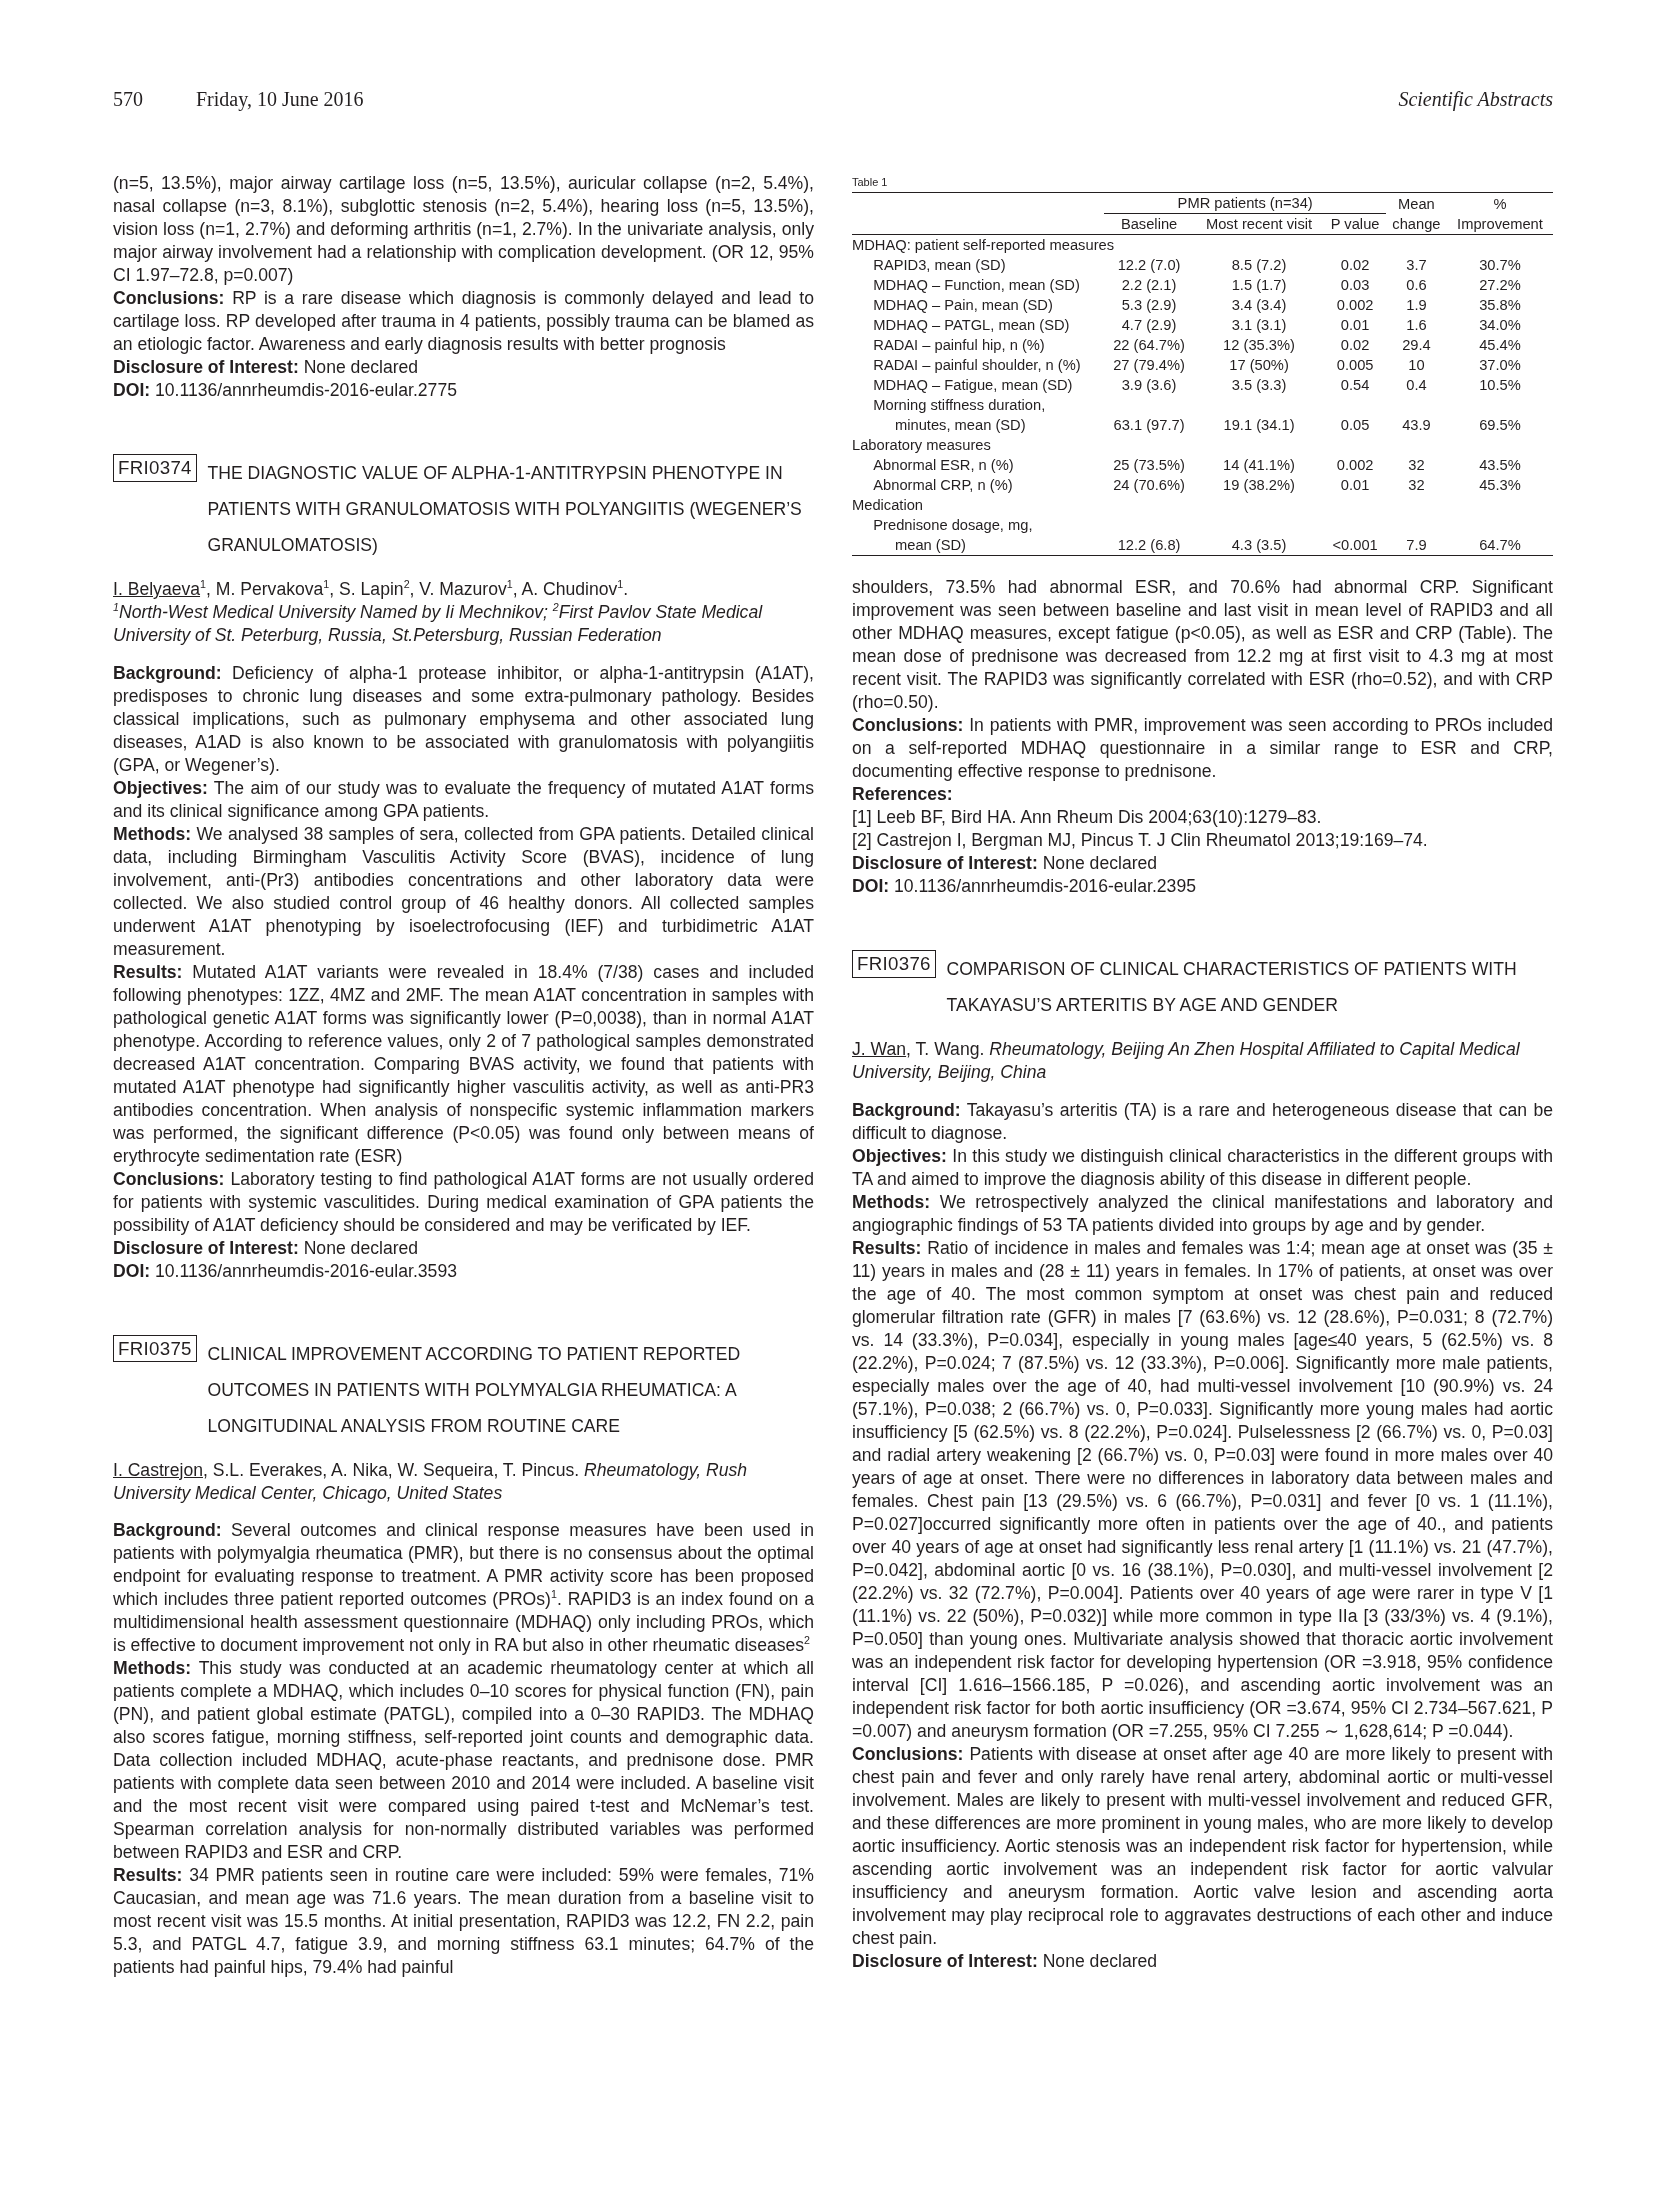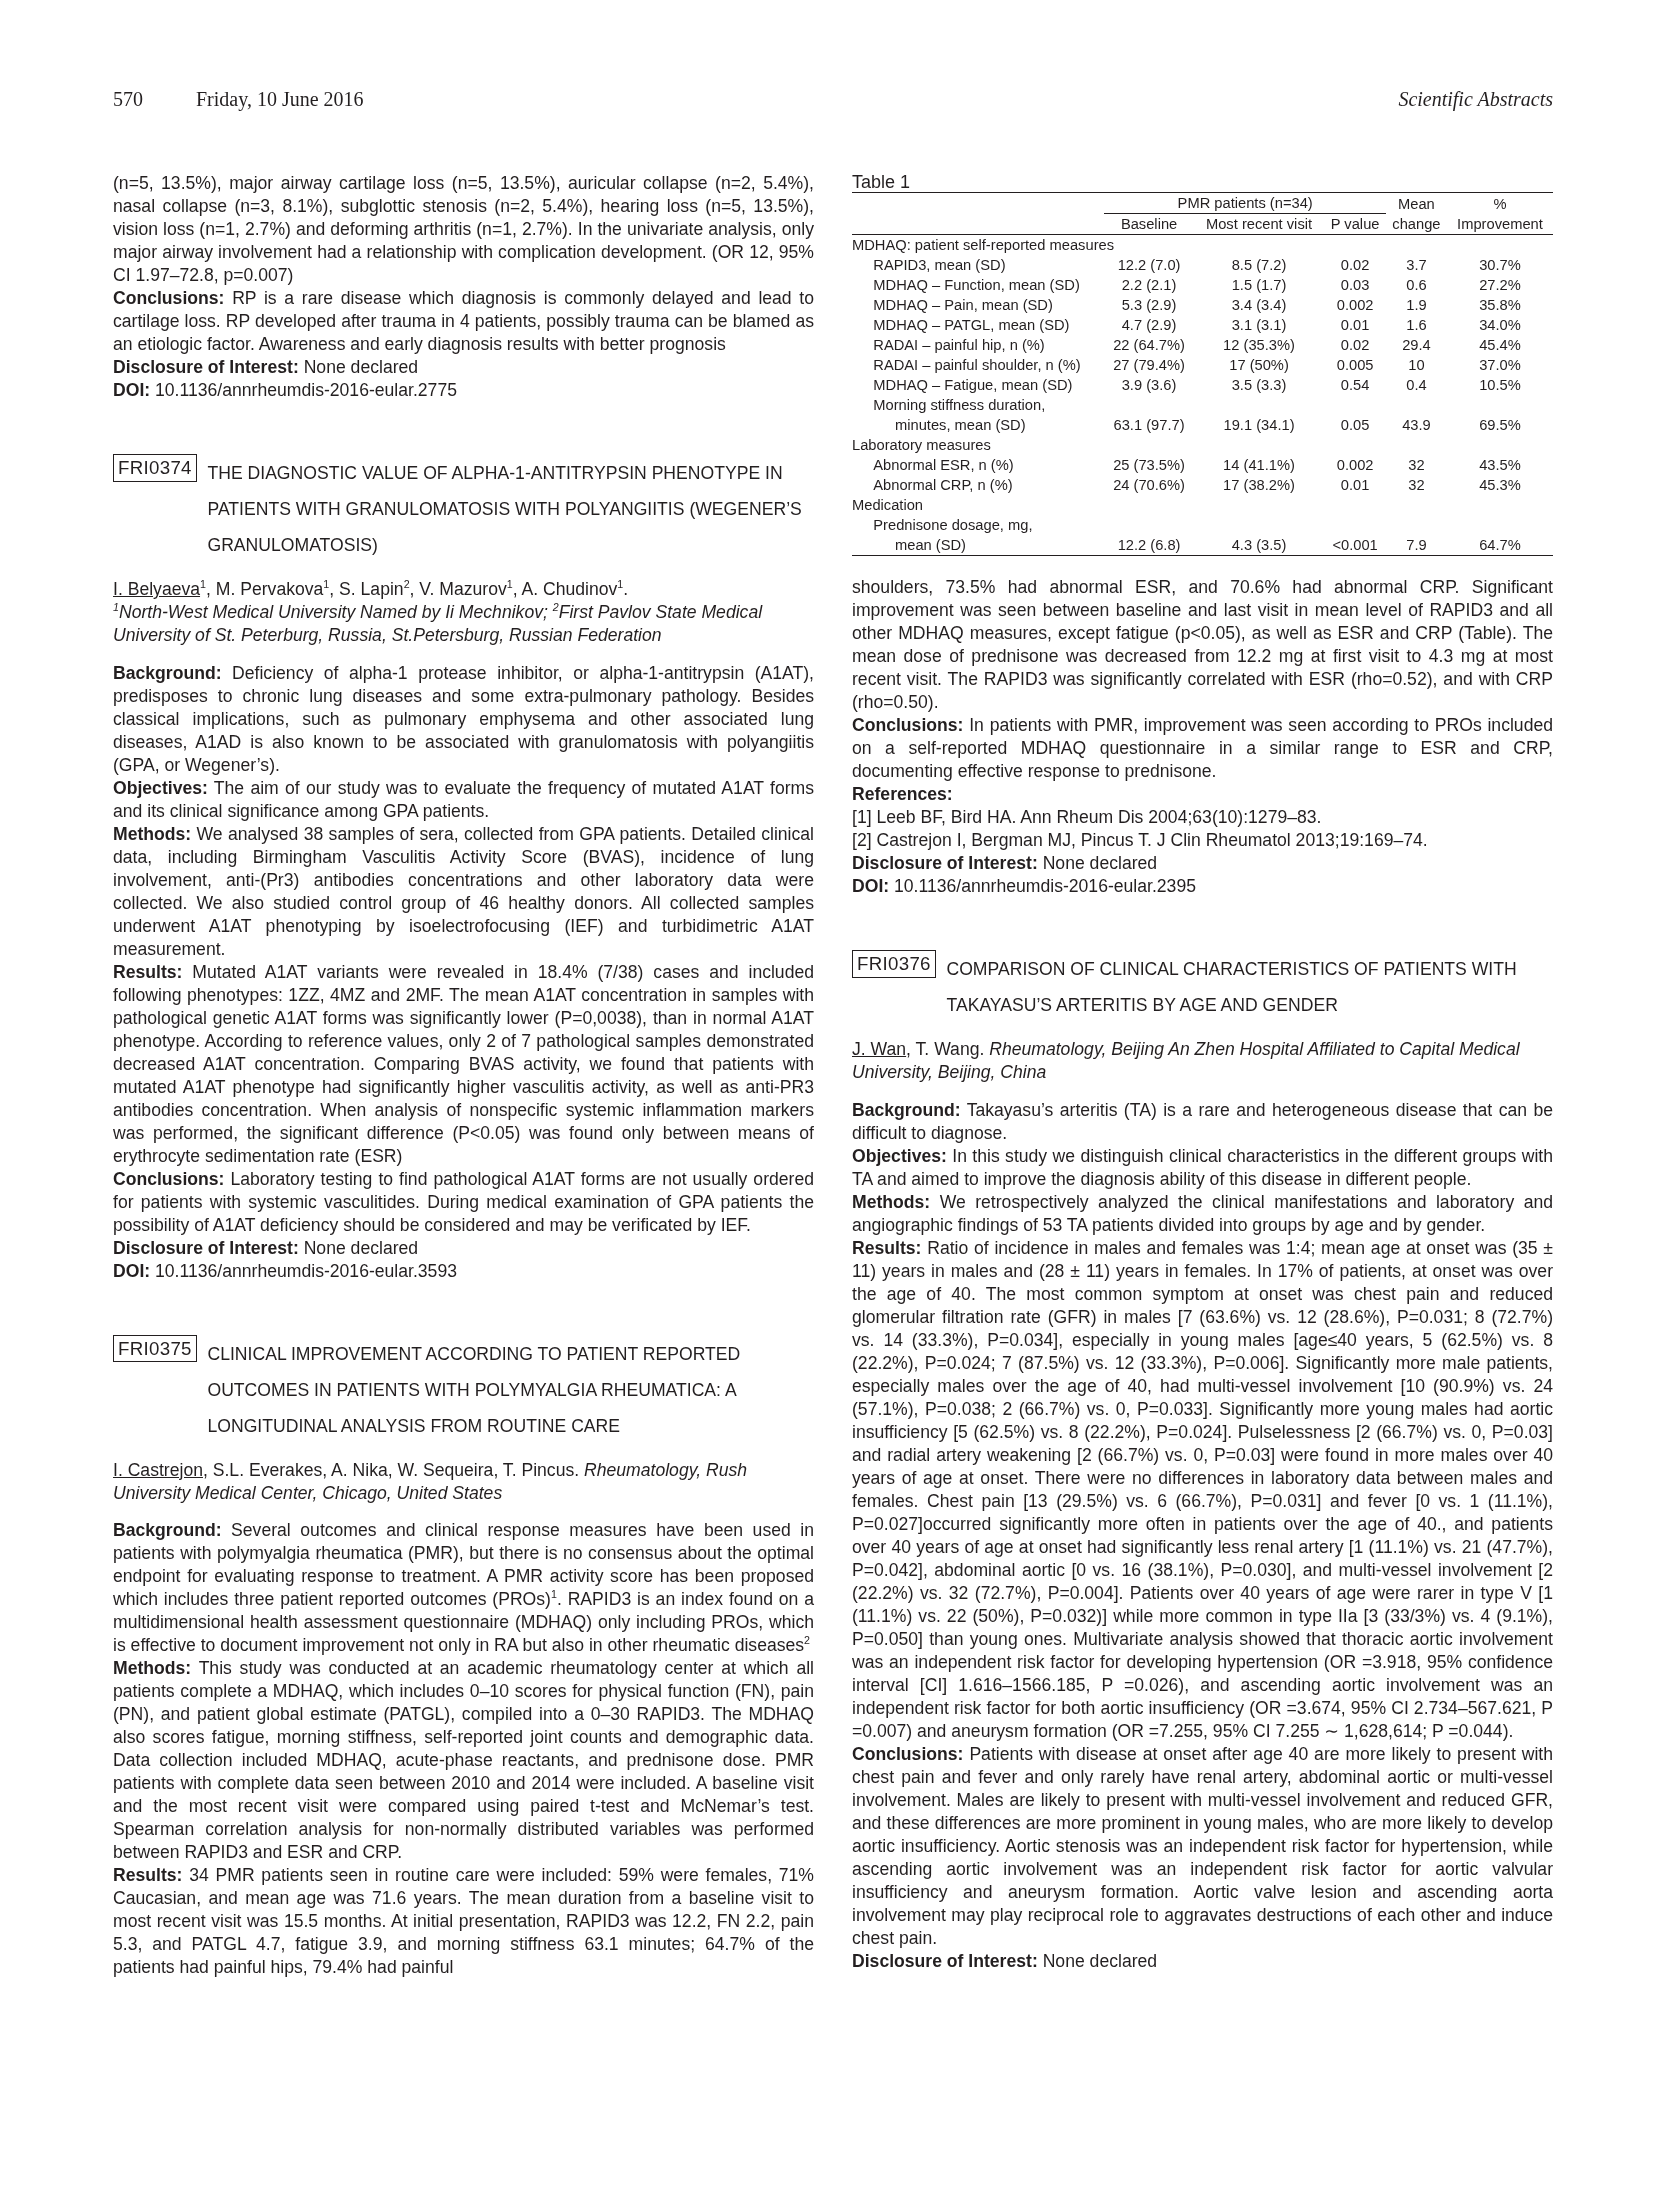--- a/index.html
+++ b/index.html
@@ -29,21 +29,21 @@
   .abs-id {
     border: 1.3px solid #231f20; padding: 1.3px 4px; font-size: 18.7px; line-height: 23px;
     margin-right: 10.7px; flex: none; letter-spacing: 0.3px;
   }
   .abs-title { font-weight: normal; font-size: 17.6px; line-height: 36px; text-transform: uppercase; padding-top: 1.3px; }
   .authors { margin-top: 14.7px; }
   .body-start { margin-top: 14.7px; }
   .gap-big { height: 52px; }
 
   
-  .table-caption { font-size: 18px; line-height: 20px; }
+  .table-caption { font-size: 11px; line-height: 20px; }
   table.t1 { width: 100%; border-collapse: collapse; font-size: 14.7px; line-height: 20px; }
   table.t1 .rule-top td, table.t1 .rule-top th { border-top: 1.3px solid #231f20; }
   table.t1 th { font-weight: normal; text-align: center; vertical-align: bottom; padding: 0 1.3px; }
   table.t1 td { padding: 0 1.3px; white-space: nowrap; }
   table.t1 td.num { text-align: center; }
   table.t1 .section td { padding-left: 0; }
   table.t1 .ind1 { padding-left: 21.3px; }
   table.t1 .ind2 { padding-left: 43px; }
   .grp-rule { border-bottom: 1.3px solid #231f20; }
   .head-rule th { border-bottom: 1.3px solid #231f20; }
@@ -201,21 +201,21 @@
           <td class="ind1">Abnormal ESR, n (%)</td>
           <td class="num">25 (73.5%)</td>
           <td class="num">14 (41.1%)</td>
           <td class="num">0.002</td>
           <td class="num">32</td>
           <td class="num">43.5%</td>
         </tr>
         <tr>
           <td class="ind1">Abnormal CRP, n (%)</td>
           <td class="num">24 (70.6%)</td>
-          <td class="num">17 (38.2%)</td>
+          <td class="num">19 (38.2%)</td>
           <td class="num">0.01</td>
           <td class="num">32</td>
           <td class="num">45.3%</td>
         </tr>
 
         <tr class="section">
             <td colspan="6">Medication</td>
           </tr>
         <tr>
           <td class="ind1" colspan="6">Prednisone dosage, mg,</td>

